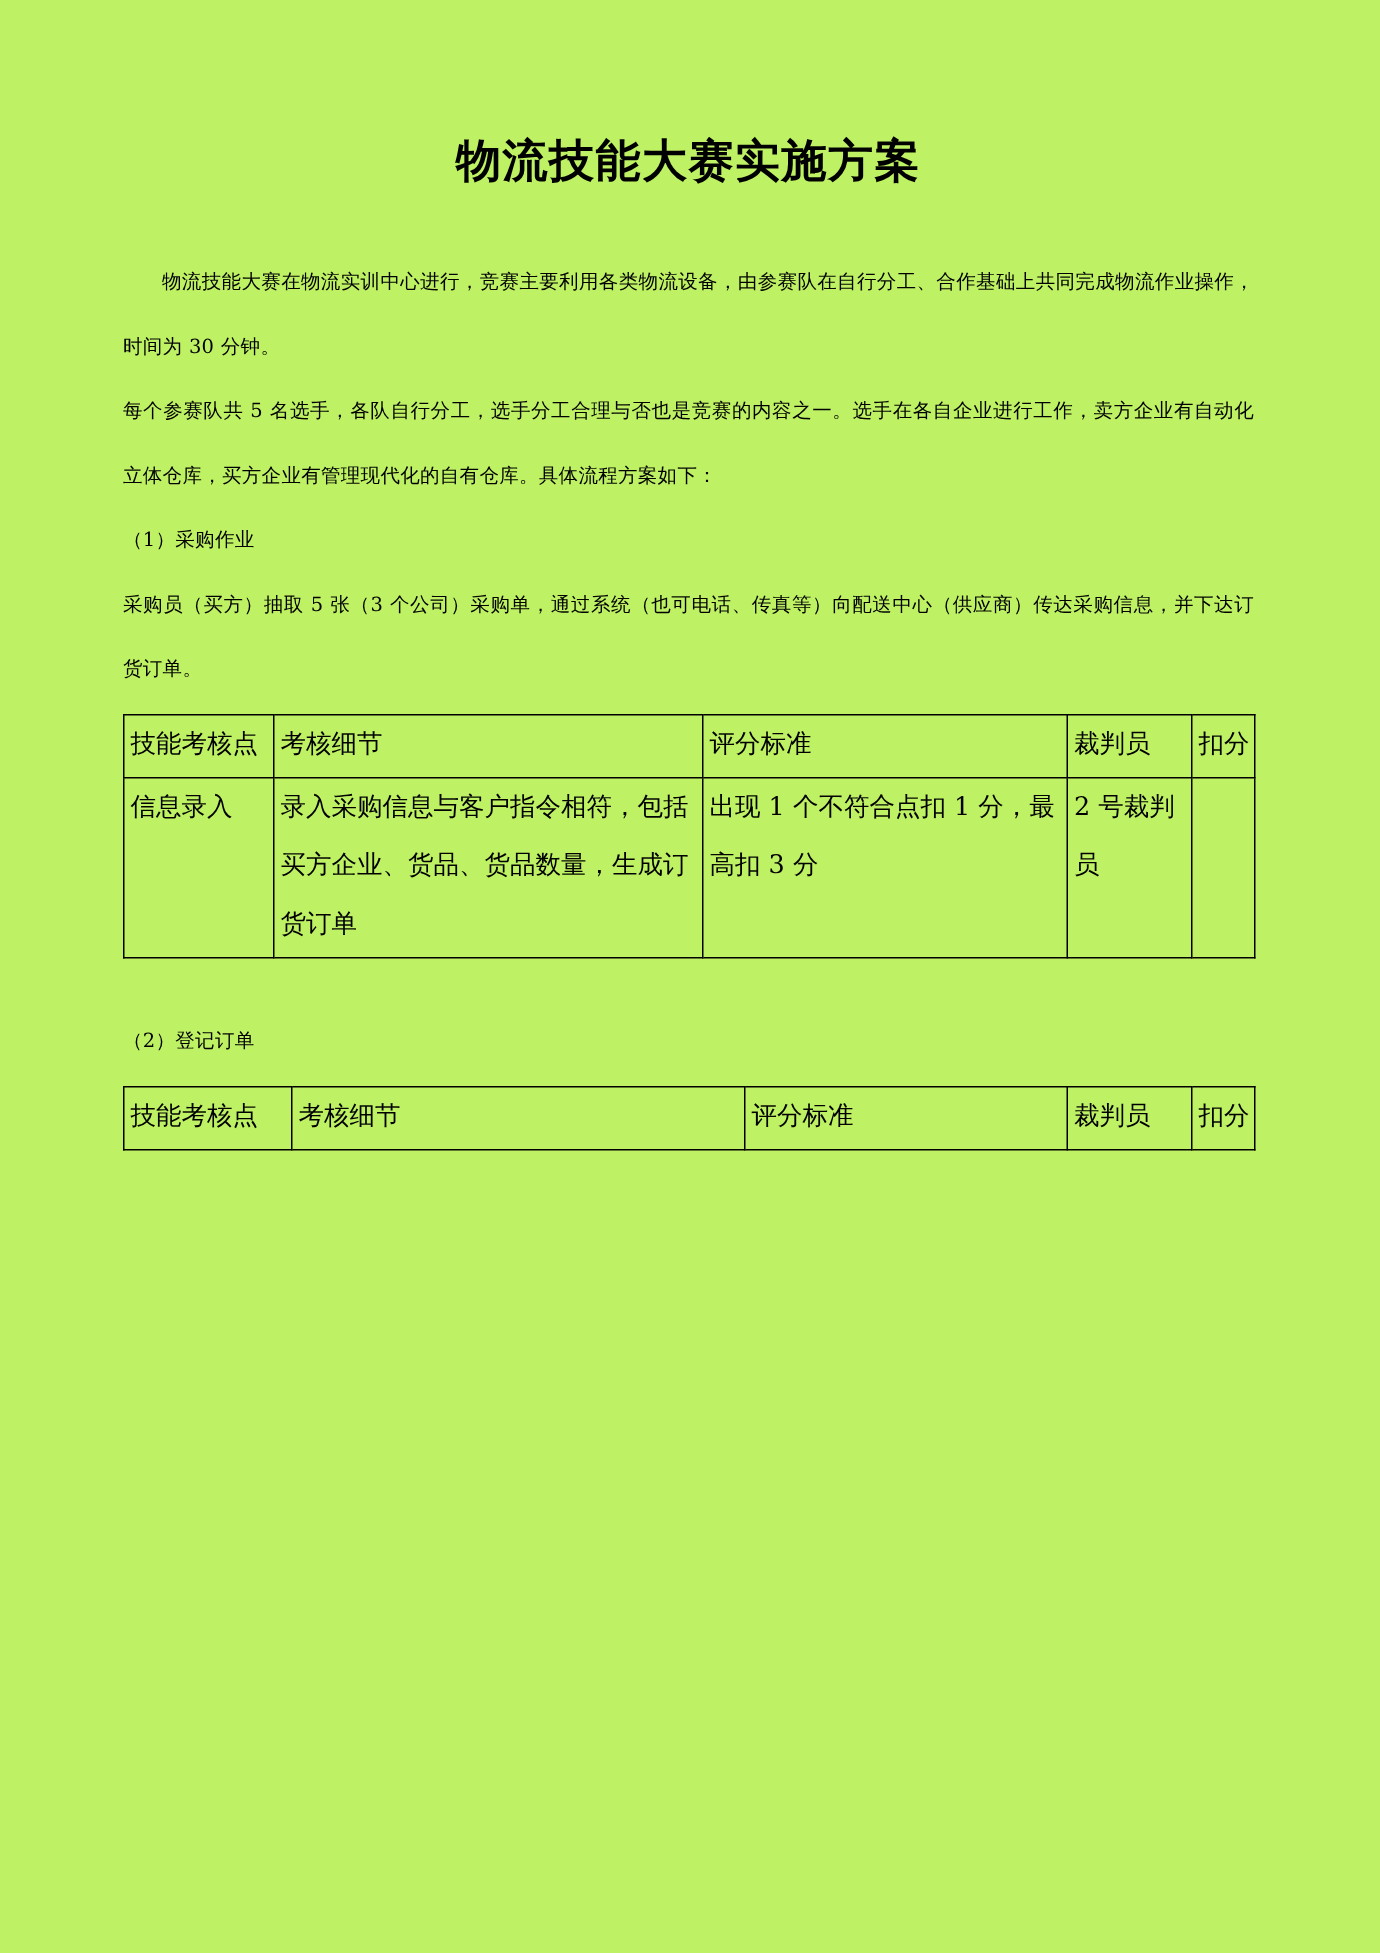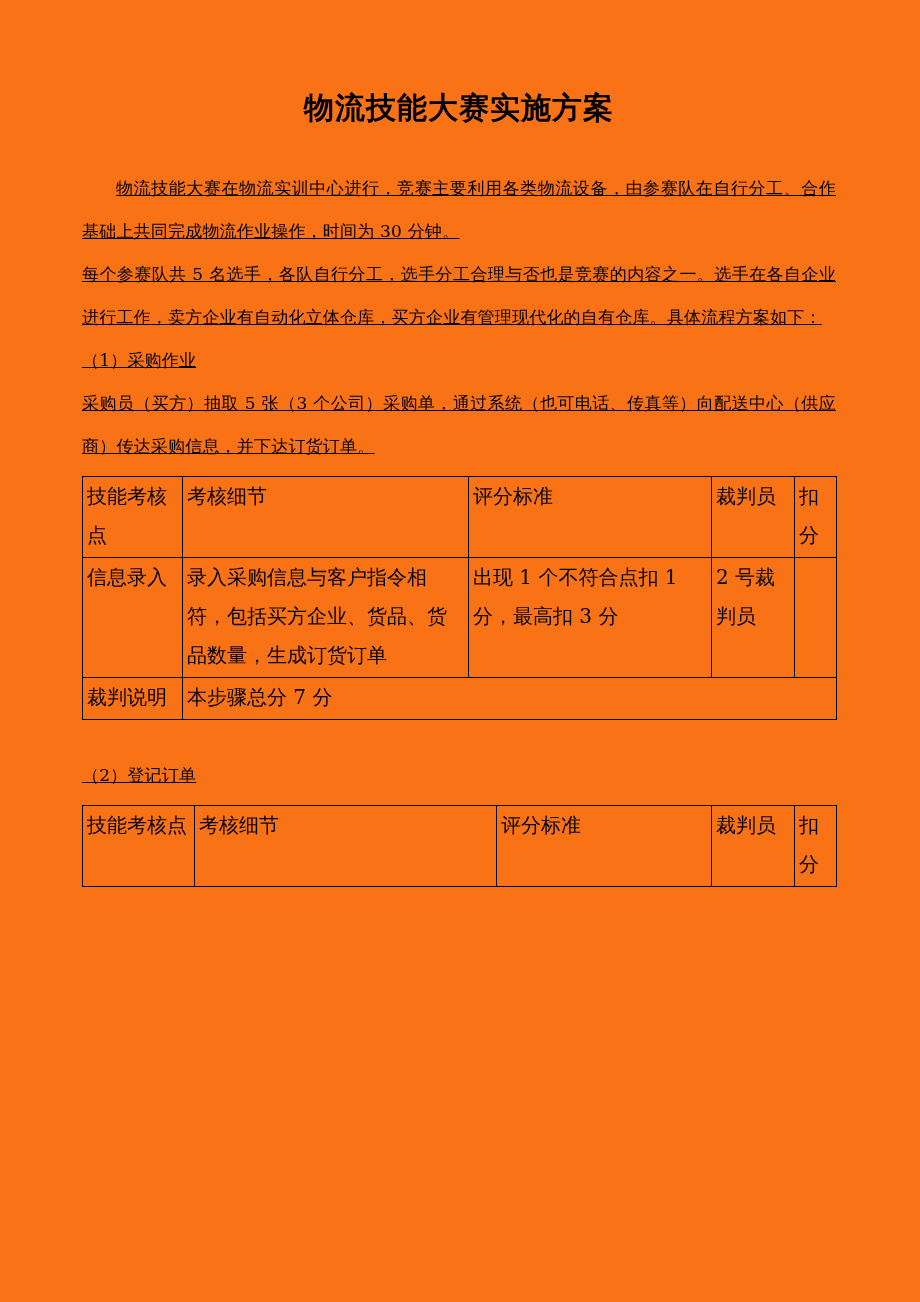--- a/index.html
+++ b/index.html
@@ -8,21 +8,21 @@
     background: #ffffff;
   }
   body {
     font-family: "DejaVu Serif", "Liberation Serif", serif;
     color: #000000;
   }
   .page {
     position: relative;
     width: 920px;
     height: 1302px;
-    background: #f97316;
+    background: #bef264;
     overflow: hidden;
     box-sizing: border-box;
   }
   .content {
     position: absolute;
     left: 82px;
     top: 0;
     width: 754px;
   }
   .doc-title {
@@ -30,43 +30,42 @@
     font-size: 30px;
     font-weight: bold;
     letter-spacing: 1px;
     margin: 0;
     padding-top: 88px;
     padding-bottom: 0;
     line-height: 1.35;
     font-family: "DejaVu Sans", "Liberation Sans", sans-serif;
   }
   .para {
-    font-size: 17px;
+    font-size: 13px;
     line-height: 43px;
     margin: 0;
     text-align: justify;
     text-justify: inter-ideograph;
     letter-spacing: 0.2px;
-    text-decoration: underline;
   }
   .para-first {
     text-indent: 2em;
     margin-top: 38px;
   }
   .para-block {
     margin-top: 0;
   }
   .spacer-sm { height: 8px; }
   .spacer-lg { height: 34px; }
 
   table.grid {
     border-collapse: collapse;
     width: 754px;
     table-layout: fixed;
-    font-size: 20px;
+    font-size: 17px;
     line-height: 39px;
   }
   table.grid td {
     border: 1px solid #000000;
     vertical-align: top;
     padding: 0px 3px 2px 4px;
     word-break: break-all;
   }
   table.grid td.tall {
     height: 116px;
@@ -124,24 +123,20 @@
           <td class="hdr">裁判员</td>
           <td class="hdr">扣分</td>
         </tr>
         <tr>
           <td class="tall">信息录入</td>
           <td class="tall">录入采购信息与客户指令相符，包括买方企业、货品、货品数量，生成订货订单</td>
           <td class="tall">出现 1 个不符合点扣 1 分，最高扣 3 分</td>
           <td class="tall">2 号裁判员</td>
           <td class="tall"></td>
         </tr>
-        <tr>
-          <td class="short">裁判说明</td>
-          <td class="short" colspan="4">本步骤总分 7 分</td>
-        </tr>
       </tbody>
     </table>
 
     <div class="spacer-lg"></div>
 
     <p class="para para-block">（2）登记订单</p>
 
 
     <div class="spacer-sm"></div>
 

